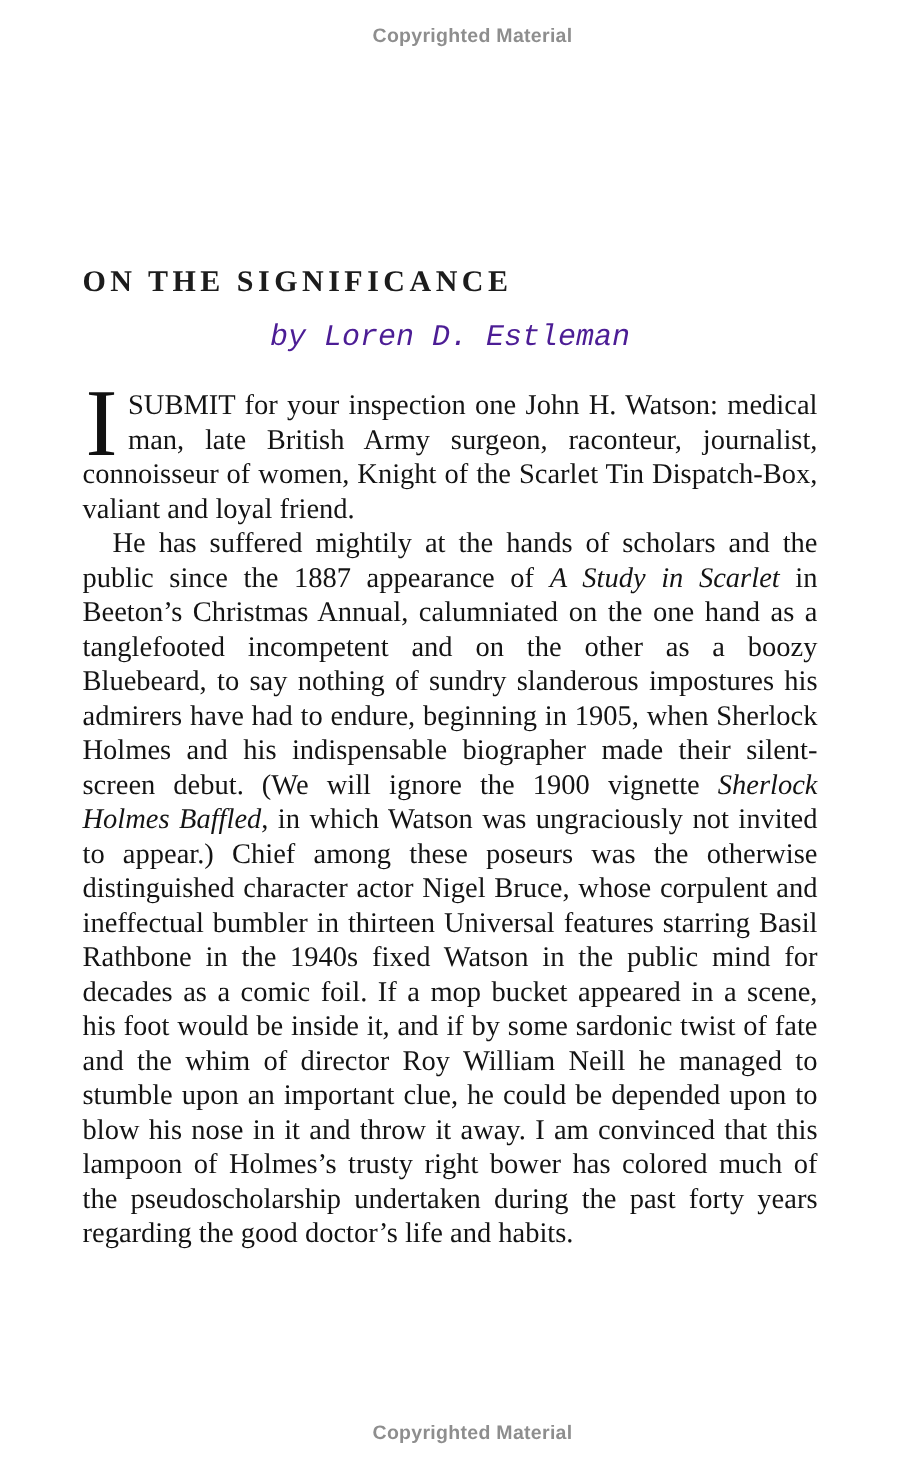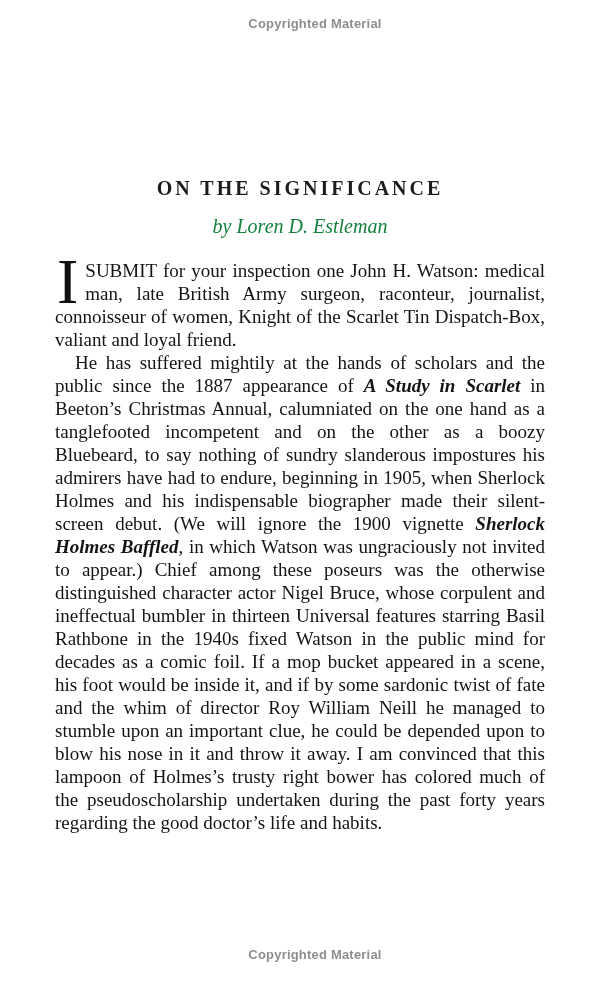--- a/index.html
+++ b/index.html
@@ -30,35 +30,35 @@
   .copyright.bottom { top: 947px; }
 
   .article {
     position: absolute;
     left: 55px;
     top: 174px;
     width: 490px;
     color: #161616;
   }
   .title {
-    text-align: center;
     font-weight: bold;
     font-size: 20px;
     line-height: 28px;
     letter-spacing: 3px;
     color: #1c1c1c;
     margin: 0;
   }
   .byline {
     text-align: center;
     font-style: italic;
     font-size: 20px;
     line-height: 26px;
     margin-top: 11px;
-    color: #15803d;
+    color: #4c1d95;
+    font-family: Liberation Mono, monospace;
   }
   .bodytext {
     margin-top: 20px;
     font-size: 19px;
     line-height: 23px;
     text-align: justify;
     color: #141414;
   }
   .bodytext p {
     margin: 0;
@@ -69,21 +69,21 @@
   .dropcap {
     float: left;
     font-size: 64px;
     line-height: 46px;
     height: 46px;
     padding: 0 7px 0 2px;
     color: #111111;
   }
   .dropcap + span { 
   }
-  i.booktitle { font-style: italic; font-weight: bold; }
+  i.booktitle { font-style: italic; }
 </style>
 </head>
 <body>
 
 <div class="page">
 
   <div class="copyright top">Copyrighted Material</div>
 
   <div class="article">
 

